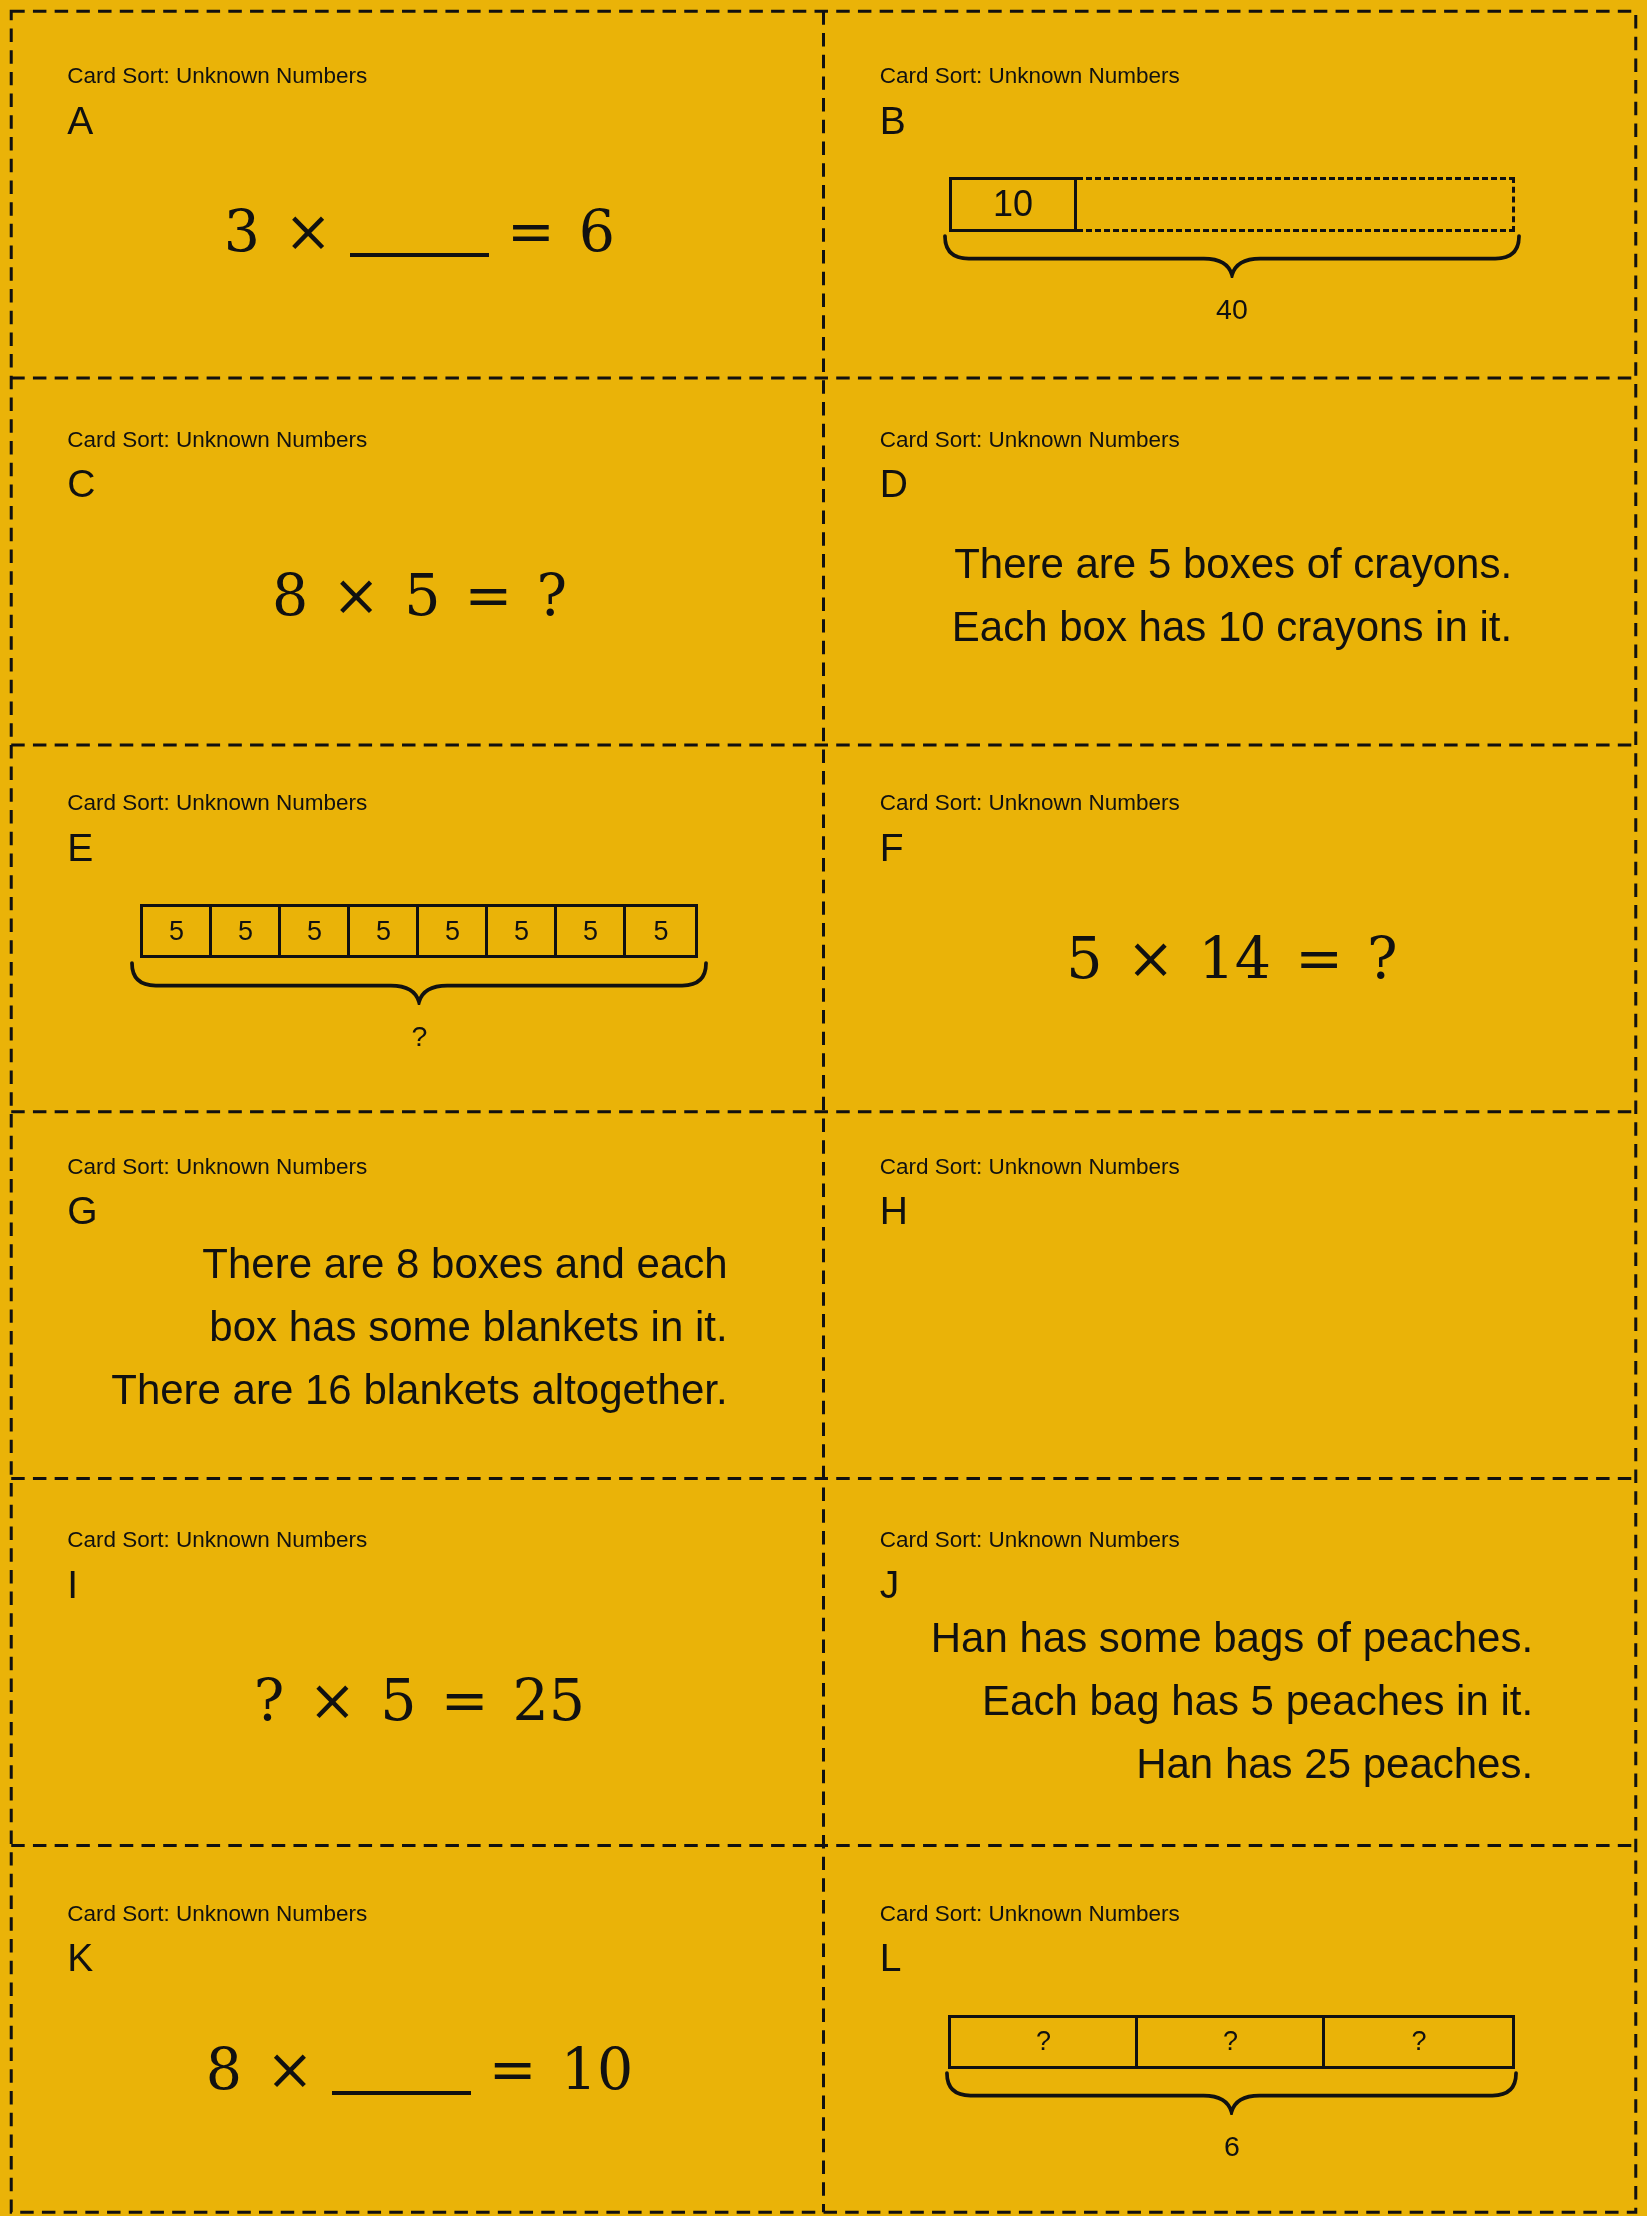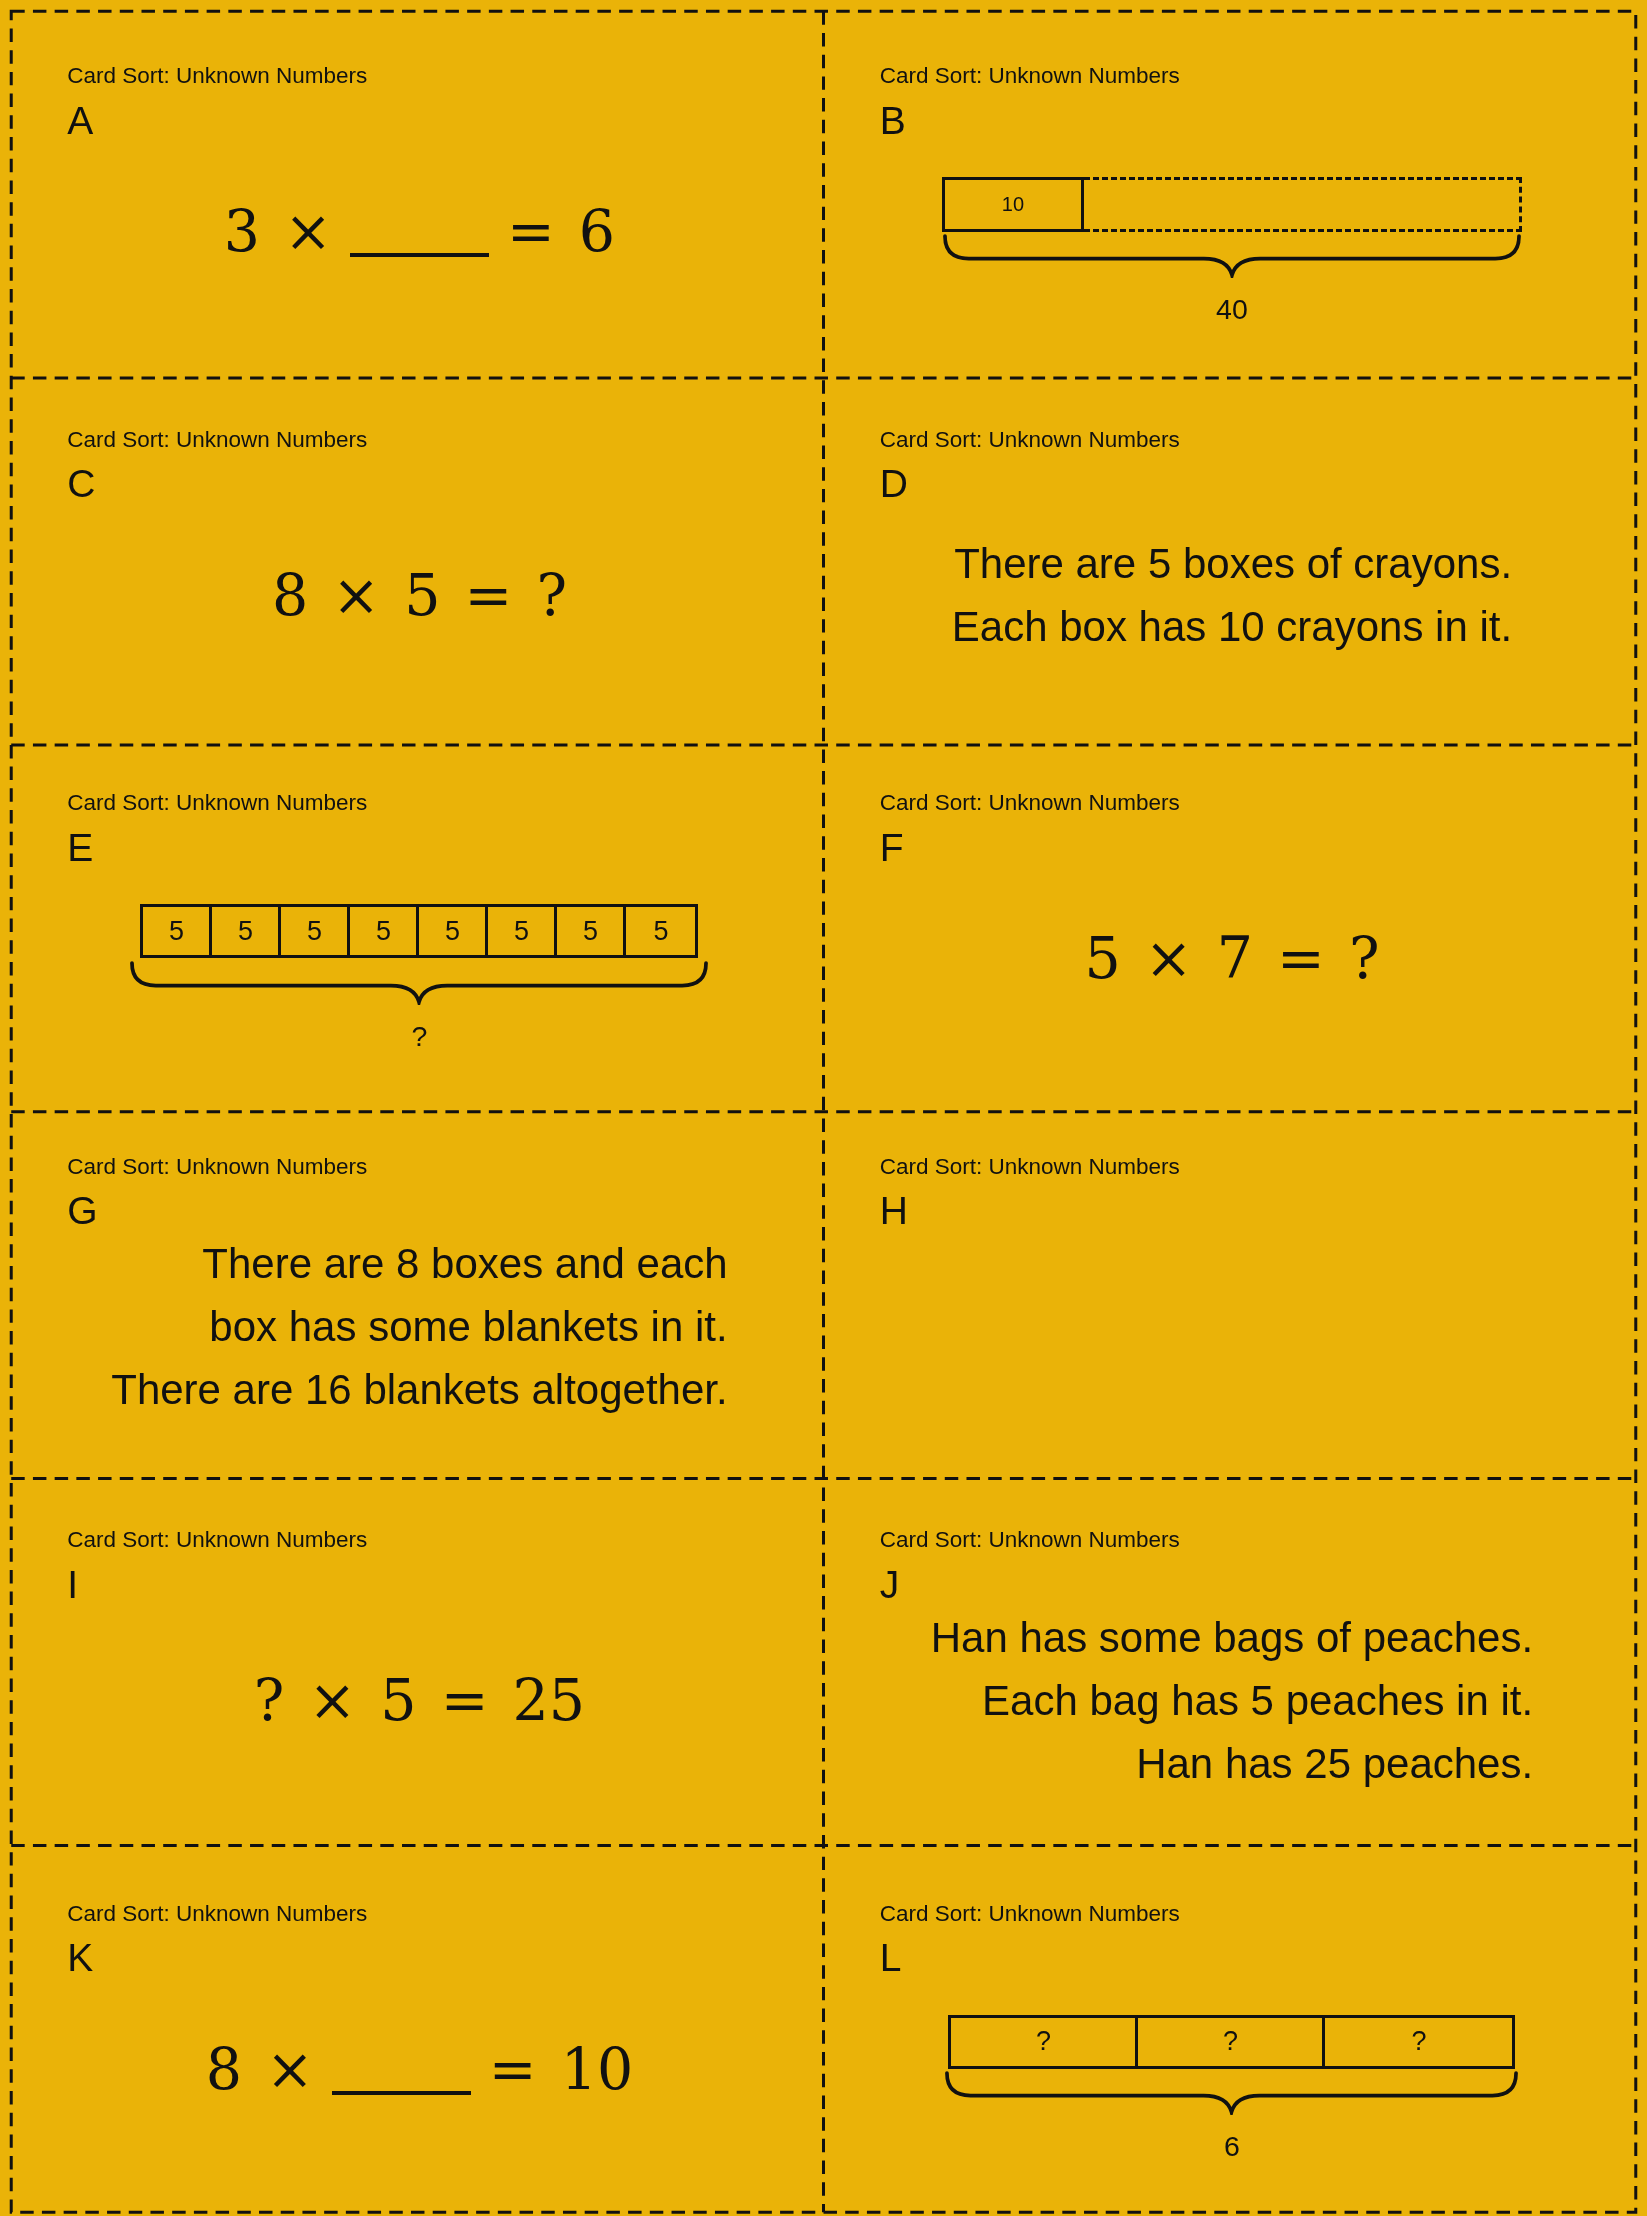--- a/index.html
+++ b/index.html
@@ -26,22 +26,22 @@
   .blank {
     display:inline-block; width:139px; height:0; border-bottom:4.5px solid #111;
     margin:0 18px; vertical-align:-6px;
   }
 
   .problem { font-size:42px; line-height:1.5; text-align:right; color:#111; }
 
   .tape { display:flex; flex-direction:column; align-items:center; }
   .bar-b { display:flex; }
   .box-solid {
-    width:142px; height:55px; border:3.7px solid #111; box-sizing:border-box;
-    display:flex; align-items:center; justify-content:center; font-size:20px;
+    width:128px; height:55px; border:3.7px solid #111; box-sizing:border-box;
+    display:flex; align-items:center; justify-content:center; font-size:36px;
   }
   .box-dashed {
     width:438px; height:55px; border:3.7px dashed #111; border-left:none; box-sizing:border-box;
   }
   .bar-cells { display:flex; border:3.7px solid #111; box-sizing:border-box; }
   .cell {
     height:48px; display:flex; align-items:center; justify-content:center;
     font-size:27px; border-right:3px solid #111; box-sizing:border-box;
   }
   .cell:last-child { border-right:none; }
@@ -133,21 +133,21 @@
           </svg>
           <div class="total-label">?</div>
         </div>
       </div>
     </div>
 
     <div class="card">
       <div class="card-header">Card Sort: Unknown Numbers</div>
       <div class="card-letter">F</div>
       <div class="content">
-        <div class="equation">5 × 7 = ?</div>
+        <div class="equation">5 × 14 = ?</div>
       </div>
     </div>
 
     <div class="card">
       <div class="card-header">Card Sort: Unknown Numbers</div>
       <div class="card-letter">G</div>
       <div class="content">
         <div class="problem">
           <div>There are 8 boxes and each</div>
           <div>box has some blankets in it.</div>

